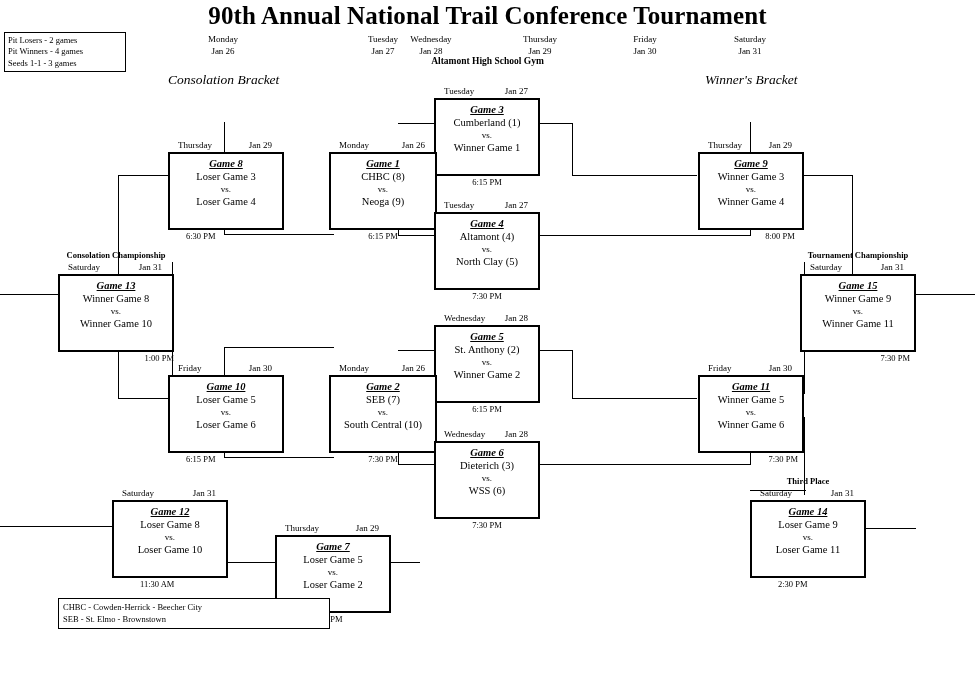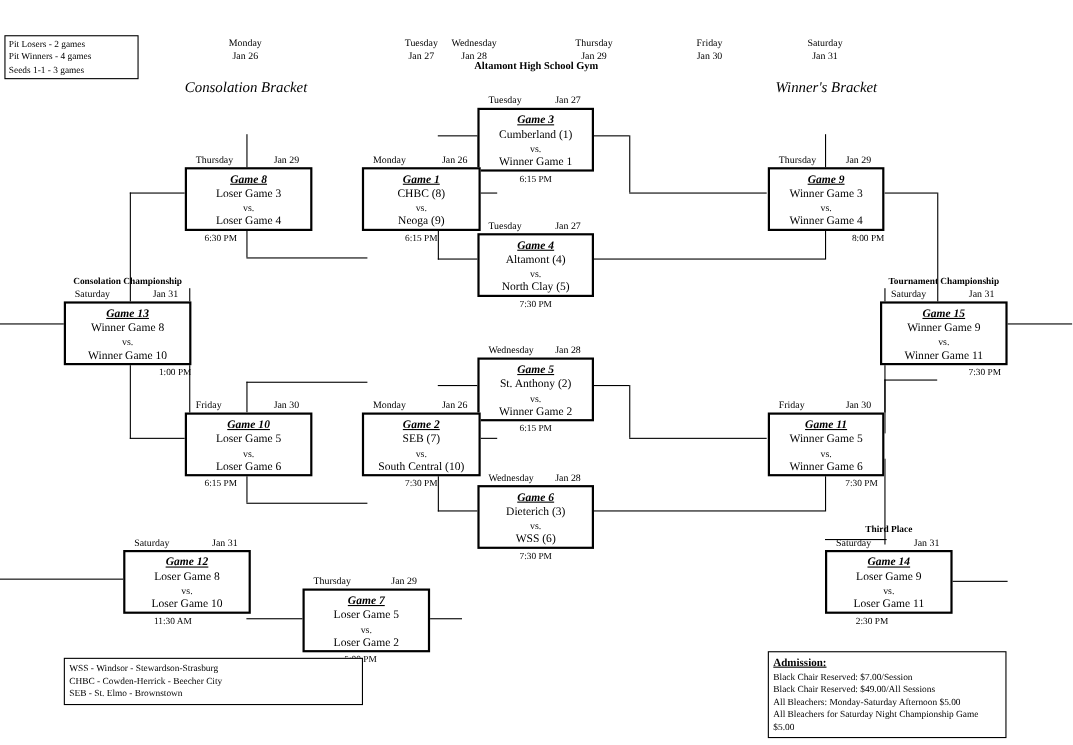--- a/index.html
+++ b/index.html
@@ -78,21 +78,21 @@
     top: 0;
   }
   .game-date {
     position: absolute;
     right: 12px;
     top: 0;
   }
   .game-box {
     border: 2px solid #000;
     text-align: center;
-    padding: 3px 2px 0 2px;
+    padding: 3px 2px 20px 2px;
     font-size: 10.5px;
     line-height: 1.27;
     background: #fff;
   }
   .game-num {
     font-style: italic;
     font-weight: bold;
     text-decoration: underline;
     font-size: 10.5px;
   }
@@ -154,20 +154,21 @@
     font-size: 10px;
     font-weight: bold;
     text-decoration: underline;
   }
 </style>
 </head>
 <body>
 
 <div id="page">
 
+  <div id="title">90th Annual National Trail Conference Tournament</div>
 
   <div id="pit-box">
     <div>Pit Losers - 2 games</div>
     <div>Pit Winners - 4 games</div>
     <div>Seeds 1-1 - 3 games</div>
   </div>
 
   <div class="day-col" style="left:168px;">
     <div>Monday</div>
     <div>Jan 26</div>
@@ -311,21 +312,21 @@
     <div class="game-daterow">
       <span class="game-day">Thursday</span>
       <span class="game-date">Jan 29</span>
     </div>
     <div class="game-box">
       <div class="game-num">Game 9</div>
       <div>Winner Game 3</div>
       <div class="game-vs">vs.</div>
       <div>Winner Game 4</div>
     </div>
-    <div class="game-time" style="text-align:right; padding-left:58px;">8:00 PM</div>
+    <div class="game-time" style="text-align:center; padding-left:58px;">8:00 PM</div>
   </div>
 
   <div class="game w-mid" style="left:434px; top:200px;">
     <div class="game-daterow">
       <span class="game-day">Tuesday</span>
       <span class="game-date">Jan 27</span>
     </div>
     <div class="game-box">
       <div class="game-num">Game 4</div>
       <div>Altamont (4)</div>
@@ -472,26 +473,18 @@
     <div class="game-box">
       <div class="game-num">Game 7</div>
       <div>Loser Game 5</div>
       <div class="game-vs">vs.</div>
       <div>Loser Game 2</div>
     </div>
     <div class="game-time" style="text-align:left; padding-left:38px;">5:00 PM</div>
   </div>
 
   <div class="note-box" id="note-left">
-    <div>WSS - Windsor - Stewardson-Strasburg</div>
     <div>CHBC - Cowden-Herrick - Beecher City</div>
     <div>SEB - St. Elmo - Brownstown</div>
   </div>
 
-  <div class="note-box" id="note-right">
-    <div class="note-head">Admission:</div>
-    <div>Black Chair Reserved: $7.00/Session</div>
-    <div>Black Chair Reserved: $49.00/All Sessions</div>
-    <div>All Bleachers: Monday-Saturday Afternoon $5.00</div>
-    <div>All Bleachers for Saturday Night Championship Game $5.00</div>
-  </div>
 
 </div>
 
 </body></html>

